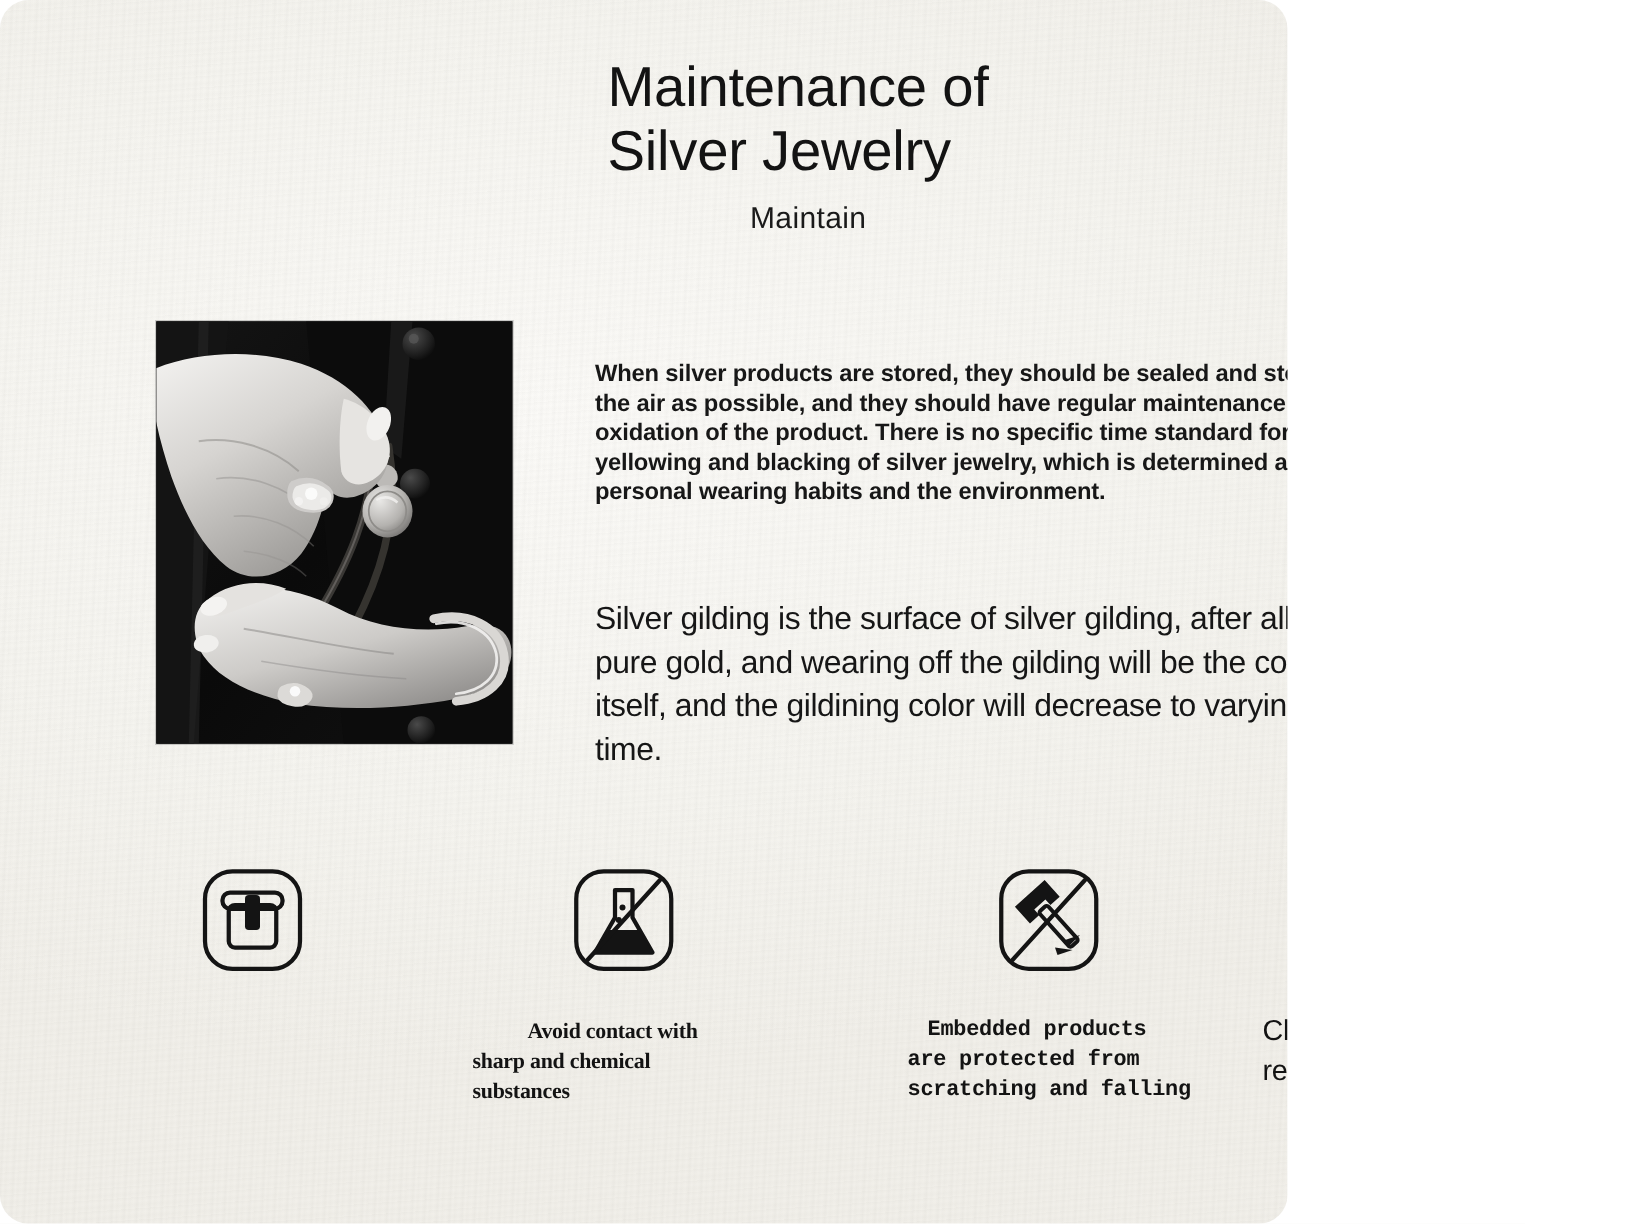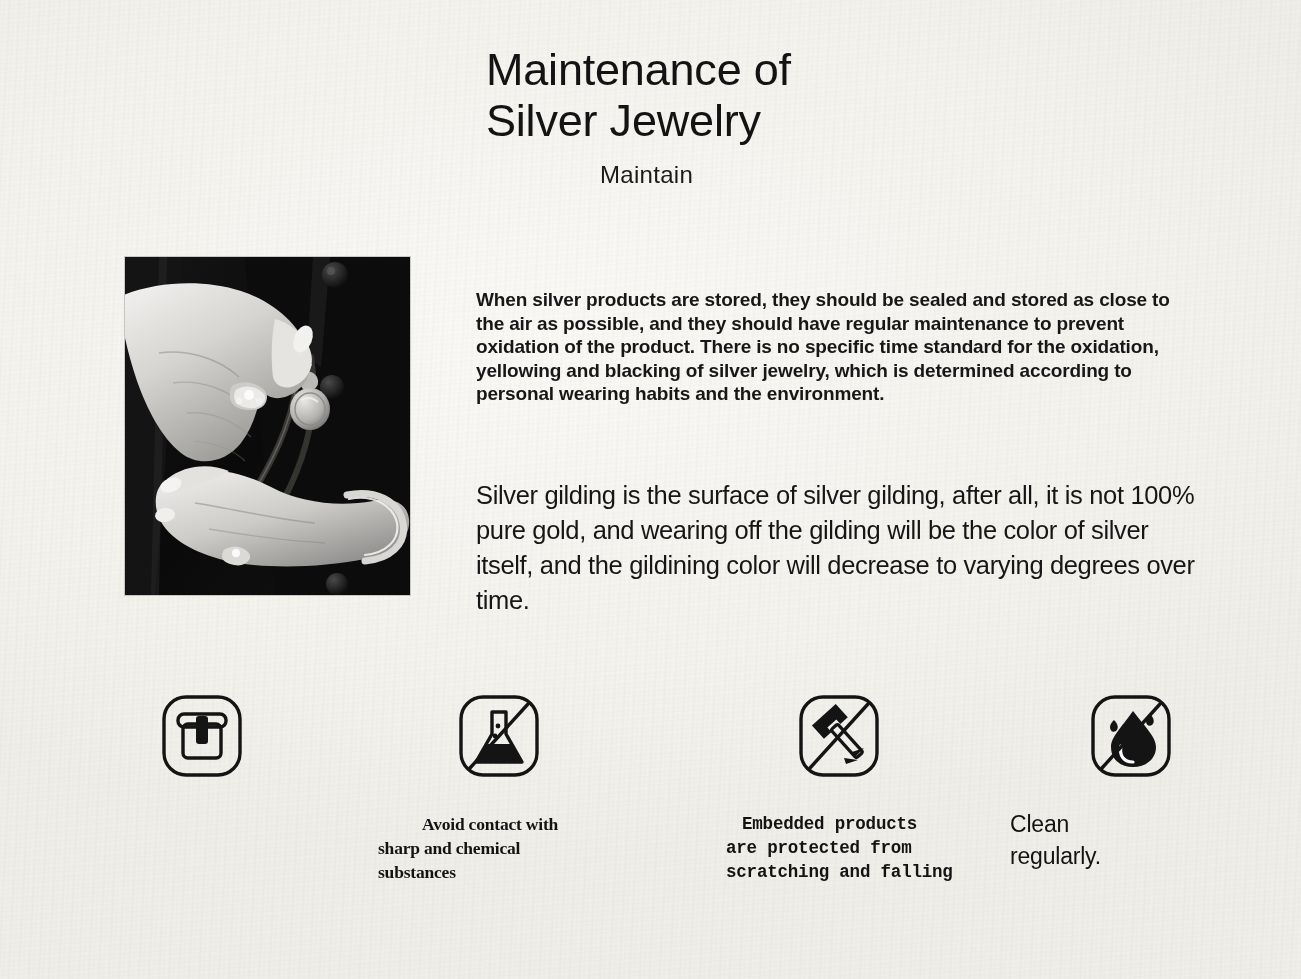--- a/index.html
+++ b/index.html
@@ -10,38 +10,39 @@
     width: 1301px;
     height: 979px;
     font-family: "Liberation Sans", sans-serif;
     color: #111111;
     overflow: hidden;
   }
 
   
   .page {
     position: relative;
-    width: 1301px;
+    width: 1030px;
     height: 979px;
     background-color: #f6f5f1;
     background-image:
       repeating-linear-gradient(93deg,
         rgba(0,0,0,0.018) 0px,
         rgba(255,255,255,0.028) 2px,
         rgba(0,0,0,0.012) 4px,
         rgba(255,255,255,0.022) 7px,
         rgba(0,0,0,0.020) 10px),
       repeating-linear-gradient(176deg,
         rgba(0,0,0,0.014) 0px,
         rgba(255,255,255,0.026) 3px,
         rgba(0,0,0,0.010) 6px,
         rgba(255,255,255,0.018) 9px),
       radial-gradient(ellipse 900px 520px at 42% 34%,
         #fbfaf7 0%, #f5f4ef 60%, #f1efe9 100%);
     overflow: hidden;
+    border-radius: 23px;
   }
 
   
   .title-block {
     position: absolute;
     left: 486px;
     top: 44px;
     width: 700px;
   }
   .title-line {

